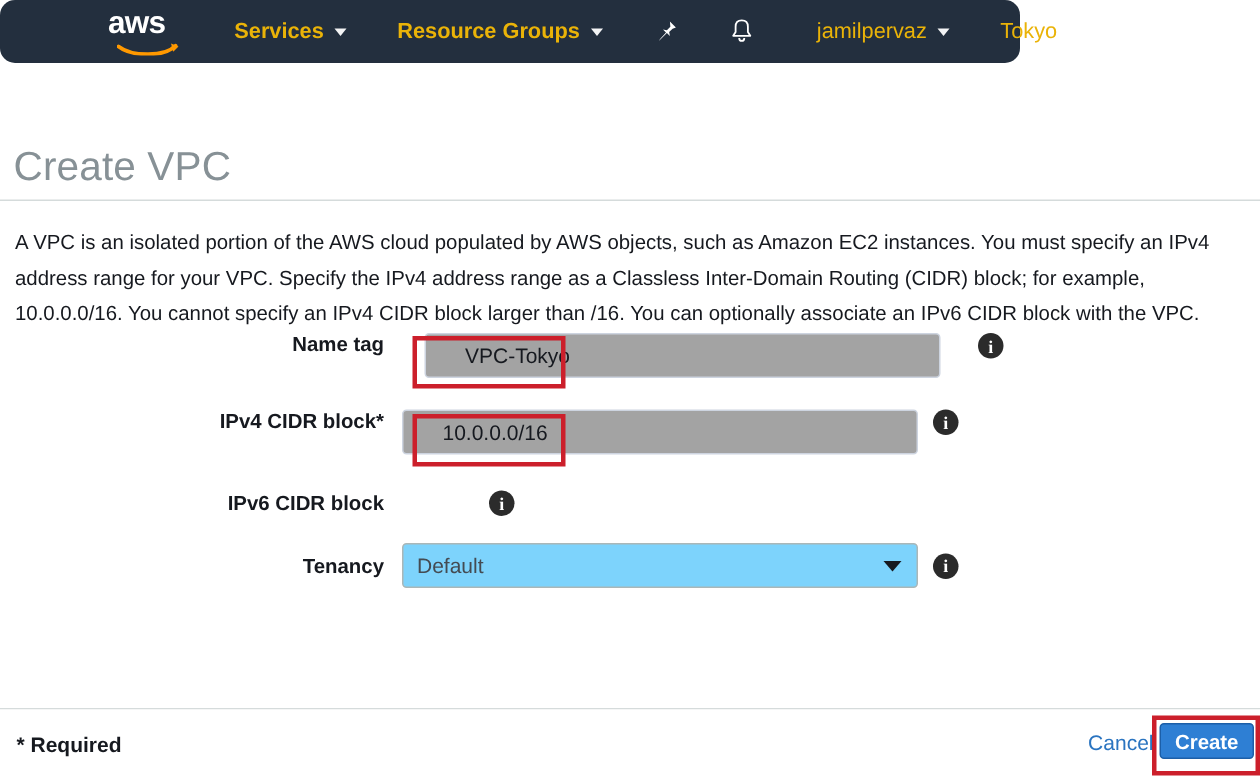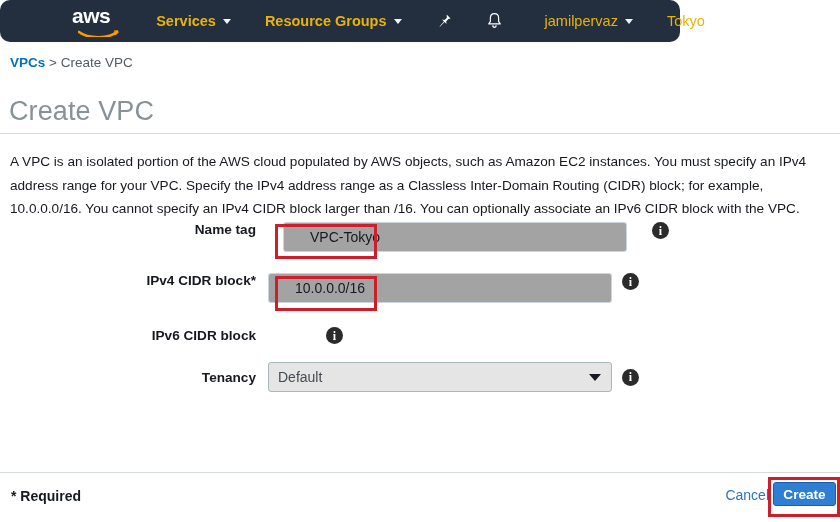--- a/index.html
+++ b/index.html
@@ -113,21 +113,21 @@
     content: ""; position: absolute; left: 2.5px; top: 2.5px;
     width: 6px; height: 6px; border-radius: 50%; background: #0f6fc5;
   }
   .row-ipv6 { align-items: flex-start; }
   .row-ipv6 .label { padding-top: 3px; }
   .row-ipv6 .info-icon { margin-left: 58px; margin-top: 2px; }
 
   
   .row-tenancy { margin-top: 18px; align-items: center; }
   .select {
-    width: 344px; height: 30px; background: #e5e5e5;
+    width: 344px; height: 30px; background: #7dd3fc;
     border: 1px solid #aab7b8; border-radius: 3px;
     display: flex; align-items: center; justify-content: space-between;
     padding: 0 10px 0 9px; font-size: 14px; color: #444b52; cursor: pointer;
   }
   .select .chev {
     width: 0; height: 0; border-left: 6px solid transparent;
     border-right: 6px solid transparent; border-top: 7px solid #16191f;
   }
 
   
@@ -201,25 +201,20 @@
         <span class="caret"></span>
       </div>
 
       <div class="nav-item plain" style="margin-right:10px;">
         <span>Tokyo</span>
         <span class="caret"></span>
       </div>
     </div>
   </div>
 
-  <div class="breadcrumb">
-    <a href="#">VPCs</a>
-    <span class="sep">&gt;</span>
-    <span class="sep">Create VPC</span>
-  </div>
 
   <div class="page-title">Create VPC</div>
   <div class="rule-top"></div>
 
   <div class="description">A VPC is an isolated portion of the AWS cloud populated by AWS objects, such as Amazon EC2 instances. You must specify an IPv4 address range for your VPC. Specify the IPv4 address range as a Classless Inter-Domain Routing (CIDR) block; for example, 10.0.0.0/16. You cannot specify an IPv4 CIDR block larger than /16. You can optionally associate an IPv6 CIDR block with the VPC.</div>
 
   <div class="form">
 
     <div class="row row-name">
       <div class="label">Name tag</div>

